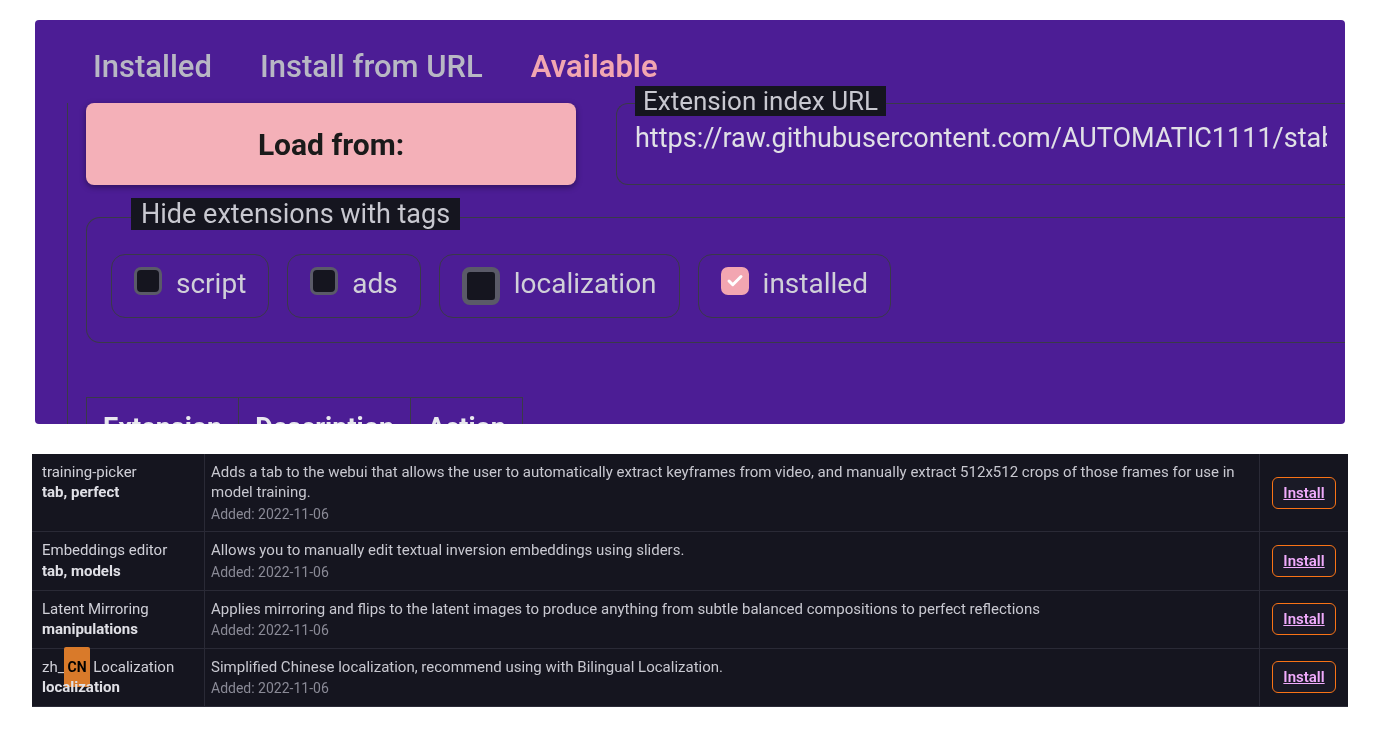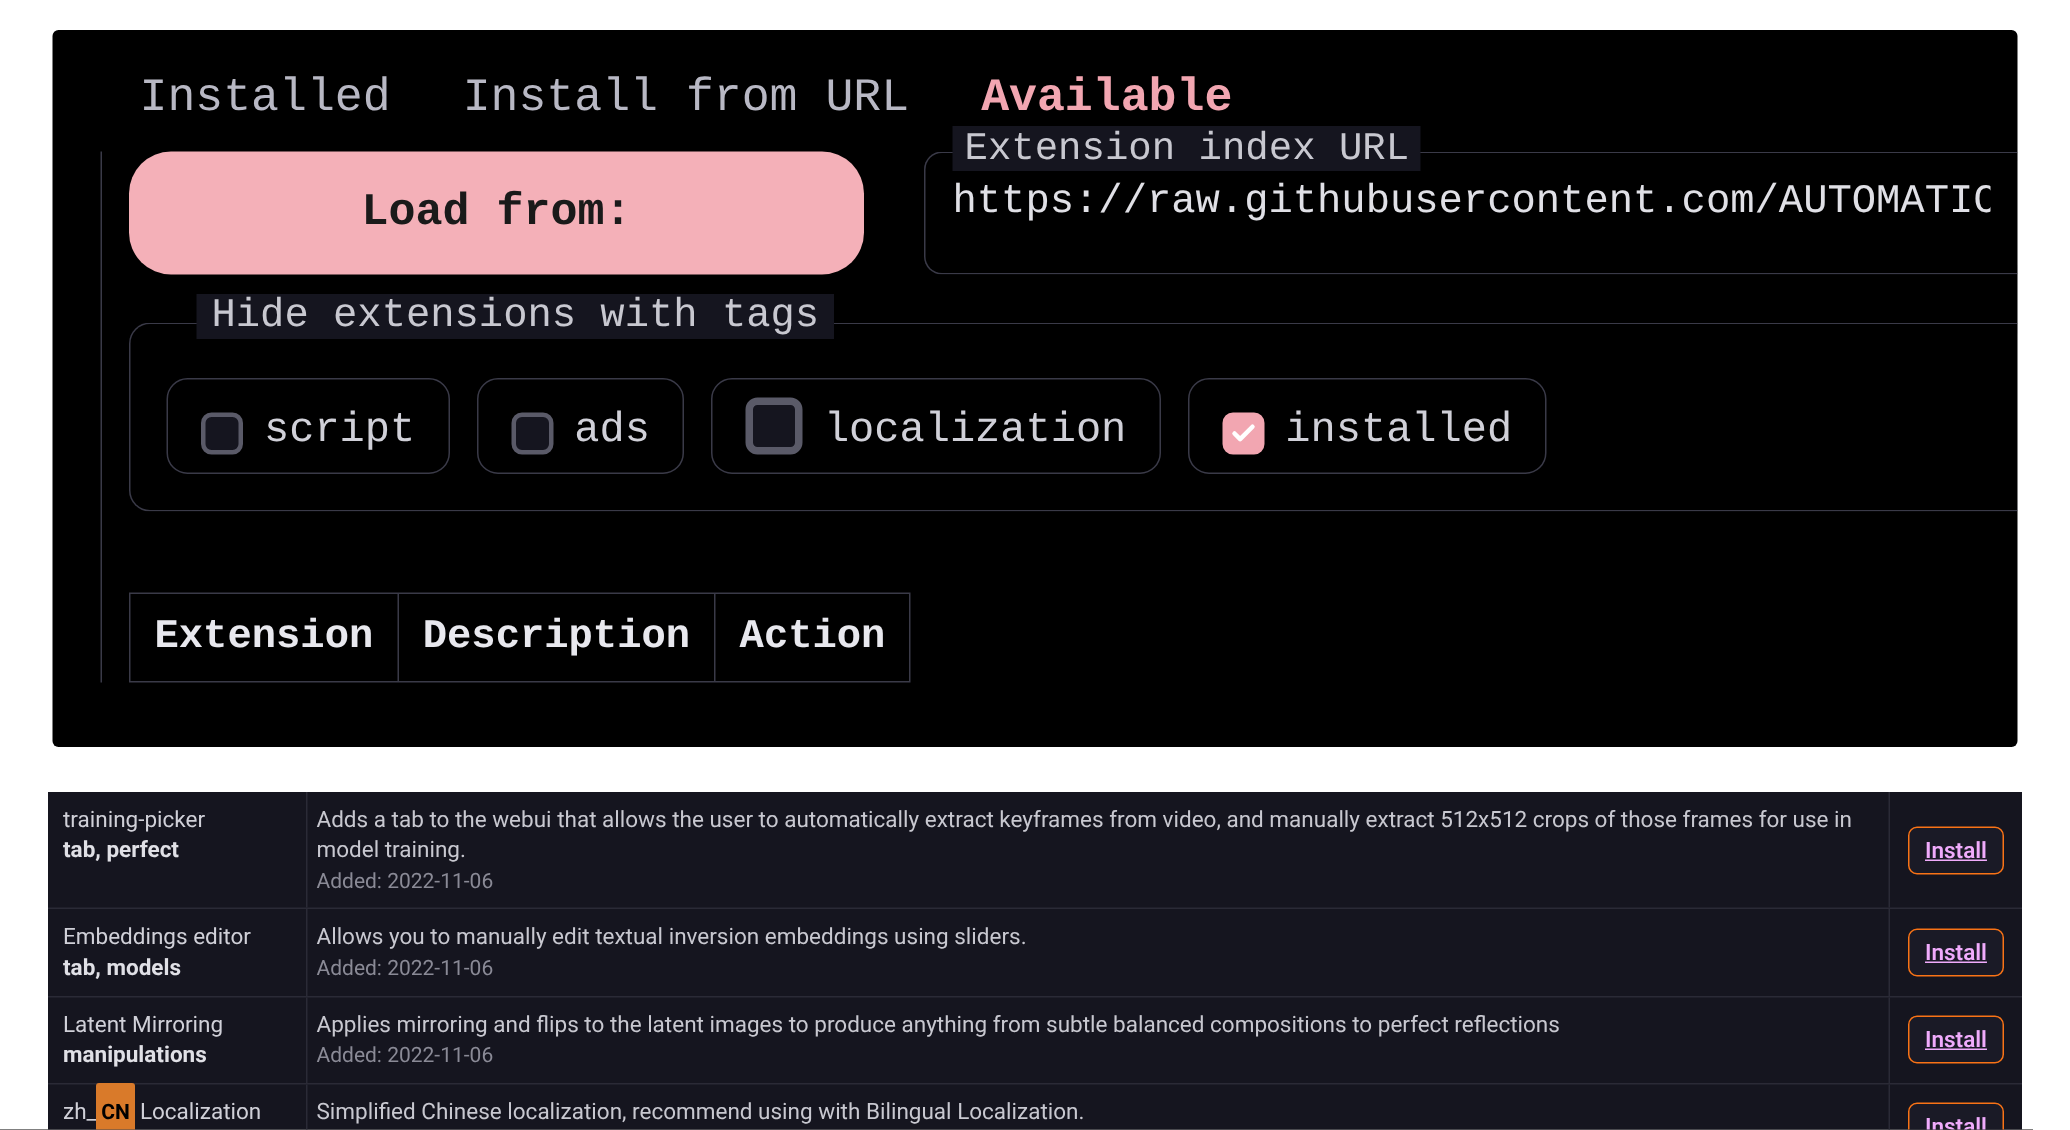--- a/index.html
+++ b/index.html
@@ -5,27 +5,26 @@
   * { box-sizing: border-box; margin: 0; padding: 0; }
   body {
     background: #ffffff;
     font-family: -apple-system, BlinkMacSystemFont, "Segoe UI", Roboto, sans-serif;
     color: #d4d4d8;
     width: 1380px;
     height: 753px;
     overflow: hidden;
   }
   .panel-top {
-    background: #000000;
+    background: #4c1d95;
     margin: 20px 35px 0 35px;
     padding: 0;
     border-radius: 4px;
     overflow: hidden;
-    height: 478px;
-    font-family: Liberation Mono, monospace;
+    height: 404px;
   }
   .tabs-row {
     display: flex;
     gap: 48px;
     padding: 28px 58px 0 58px;
     font-size: 31px;
     font-weight: 500;
   }
   .tab {
     cursor: pointer;
@@ -45,21 +44,21 @@
     display: flex;
     gap: 40px;
     align-items: stretch;
     margin-top: 6px;
   }
   .load-btn {
     background: #f4b0b8;
     color: #1a1a1a;
     font-weight: 700;
     font-size: 30px;
-    border-radius: 28px;
+    border-radius: 8px;
     width: 490px;
     height: 82px;
     display: flex;
     align-items: center;
     justify-content: center;
     cursor: pointer;
     box-shadow: 0 2px 6px rgba(0,0,0,0.4);
   }
   .url-fieldset {
     flex: 1;
@@ -101,21 +100,21 @@
     padding: 0 10px;
     font-size: 27px;
     color: #c8c8d0;
   }
   .tag-list {
     display: flex;
     gap: 18px;
   }
   .tag-chip {
     display: flex;
-    align-items: flex-end;
+    align-items: flex-start;
     gap: 14px;
     border: 1px solid #3a3a48;
     border-radius: 14px;
     padding: 12px 22px;
     cursor: pointer;
   }
   .checkbox {
     width: 28px;
     height: 28px;
     border: 3px solid #5a5a68;

